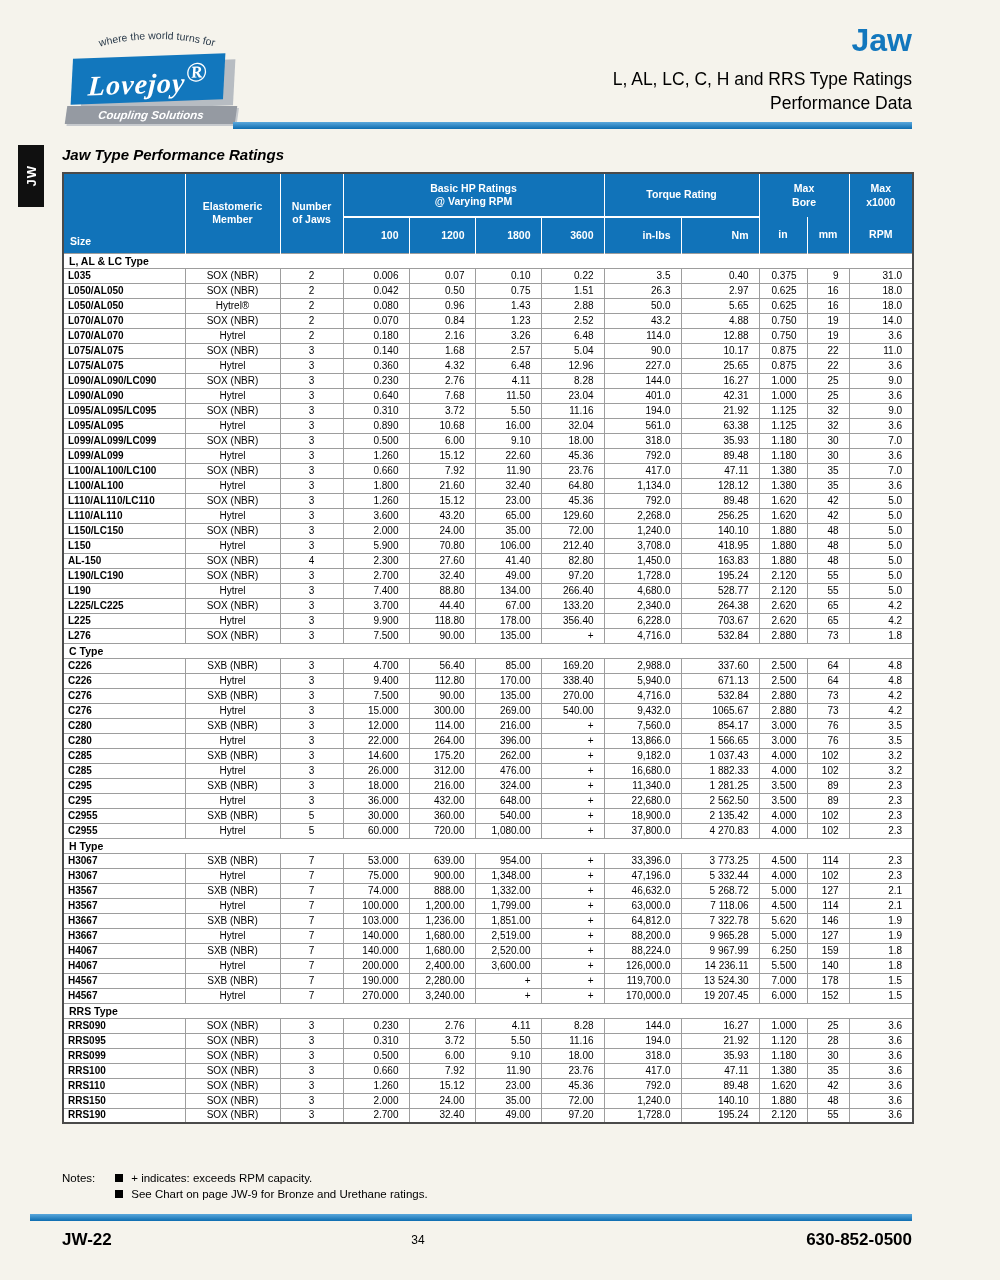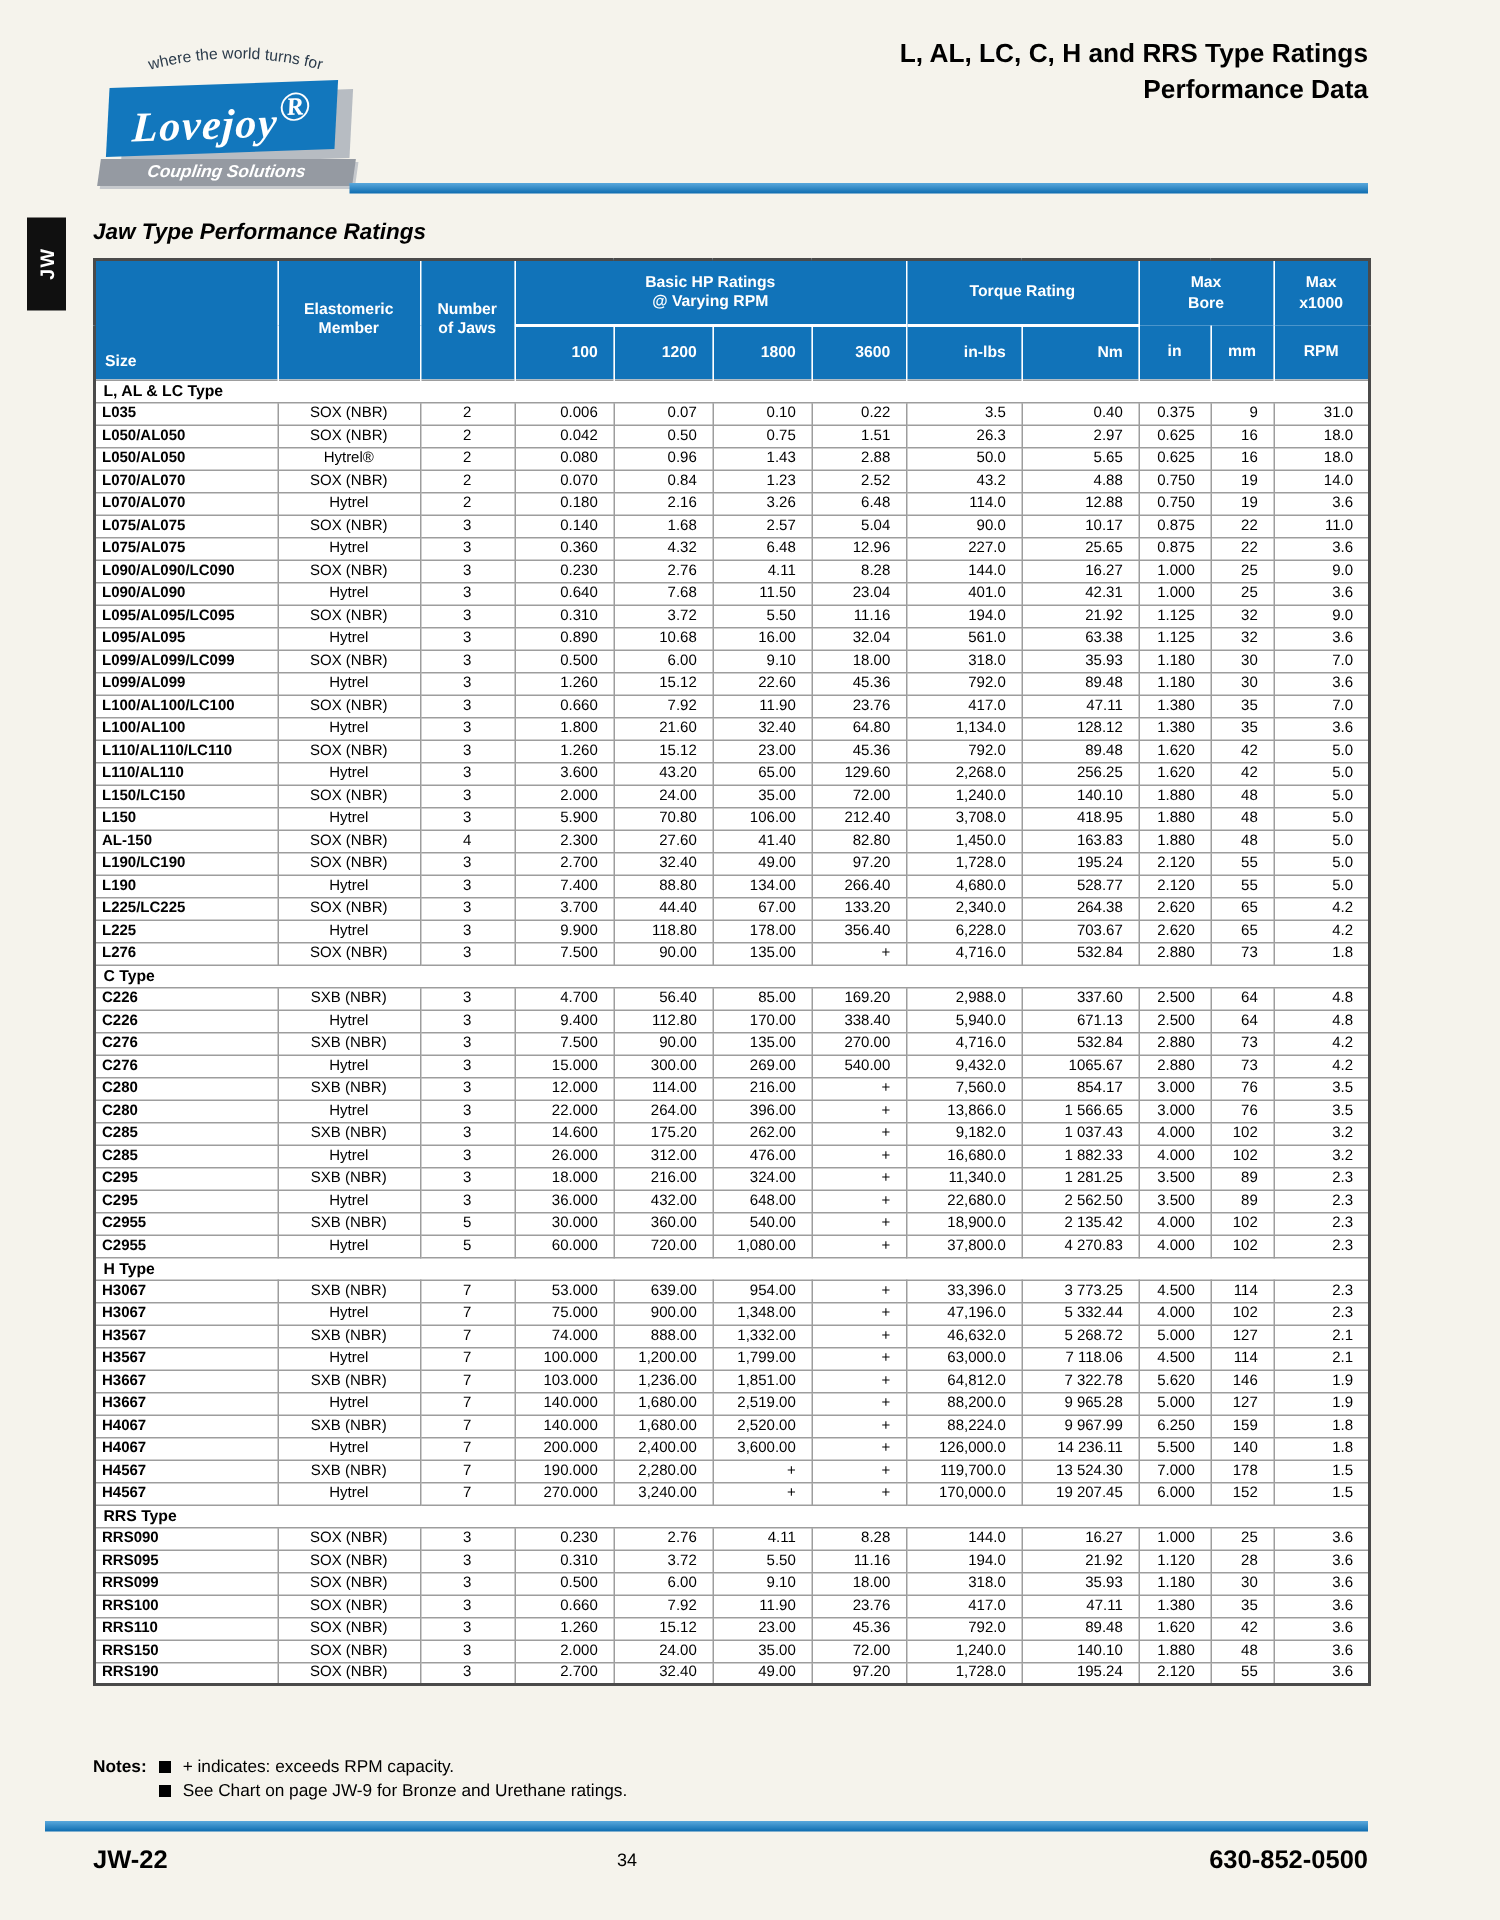--- a/index.html
+++ b/index.html
@@ -13,21 +13,21 @@
   .logo-flag { position:absolute; left:10px; top:34px; width:152px; height:46px; background:#1277bd; transform:skewX(-5deg) rotate(-2deg);
                display:flex; align-items:center; justify-content:center; }
   .logo-flag span { font-family:"Liberation Serif", serif; font-style:italic; font-weight:bold; color:#fff; font-size:28px; letter-spacing:1px; }
   .logo-reg { font-size:8px; vertical-align:super; }
   .logo-banner { position:absolute; left:4px; top:84px; width:170px; height:18px; background:#959aa2; transform:skewX(-8deg);
                  display:flex; align-items:center; justify-content:center; box-shadow:2px 2px 0 #c6c9cd; }
   .logo-banner span { color:#fff; font-style:italic; font-size:11.5px; font-weight:bold; }
 
   .head-right { position:absolute; right:88px; top:24px; text-align:right; }
   .head-product { color:#1277bd; font-size:32px; font-weight:bold; line-height:1; margin-bottom:12px; }
-  .head-sub { font-size:17.5px; font-weight:bold; line-height:1.35; }
+  .head-sub { font-size:17.5px; font-weight:normal; line-height:1.35; }
 
   .head-rule { position:absolute; left:233px; top:122px; width:679px; height:7px;
                background:linear-gradient(#5aa8dc,#0d6cb0); border-bottom:1px solid #0a5档; }
   .section-title { position:absolute; left:62px; top:146px; font-size:15px; font-weight:bold; font-style:italic; }
 
   .jw-tab { position:absolute; left:18px; top:145px; width:26px; height:62px; background:#101010;
             display:flex; align-items:center; justify-content:center; }
   .jw-tab span { color:#fff; font-weight:bold; font-size:13px; letter-spacing:1px;
                  writing-mode:vertical-rl; transform:rotate(180deg); }
 
@@ -46,21 +46,21 @@
 
   .tbl td { border:1px solid #9d9d9d; font-size:10px; height:15px; line-height:12px;
             padding:0 4px; background:#fff; }
   tr.section-row td { font-weight:bold; font-size:10.5px; text-align:left; padding-left:5px; }
   td.c0 { font-weight:bold; text-align:left; }
   td.c1, td.c2 { text-align:center; }
   td.num { text-align:right; padding-right:10px; }
 
   
   .notes { position:absolute; left:62px; top:1172px; font-size:11.5px; display:flex; }
-  .notes-label { font-weight:bold; margin-right:8px; }
+  .notes-label { font-weight:normal; margin-right:20px; }
   .notes-items div { display:flex; align-items:center; margin-bottom:4px; }
   .sq { width:8px; height:8px; background:#000; display:inline-block; margin-right:8px; }
 
   .foot-rule { position:absolute; left:30px; top:1214px; width:882px; height:7px;
                background:linear-gradient(#5aa8dc,#0d6cb0); }
   .foot-left { position:absolute; left:62px; top:1230px; font-size:17px; font-weight:bold; }
   .foot-center { position:absolute; left:0; top:1233px; width:836px; text-align:center; font-size:12px; }
   .foot-right { position:absolute; right:88px; top:1230px; font-size:17px; font-weight:bold; }
 </style>
 </head>
@@ -76,20 +76,21 @@
   <div class="logo-shadow"></div>
   <div class="logo-flag">
     <span><span>Lovejoy</span><span class="logo-reg">®</span></span>
   </div>
   <div class="logo-banner">
     <span>Coupling Solutions</span>
   </div>
 </div>
 
 <div class="head-right">
+  <div class="head-product">Jaw</div>
   <div class="head-sub">L, AL, LC, C, H and RRS Type Ratings</div>
   <div class="head-sub">Performance Data</div>
 </div>
 
 <div class="head-rule"></div>
 
 <div class="jw-tab">
   <span>JW</span>
 </div>
 

